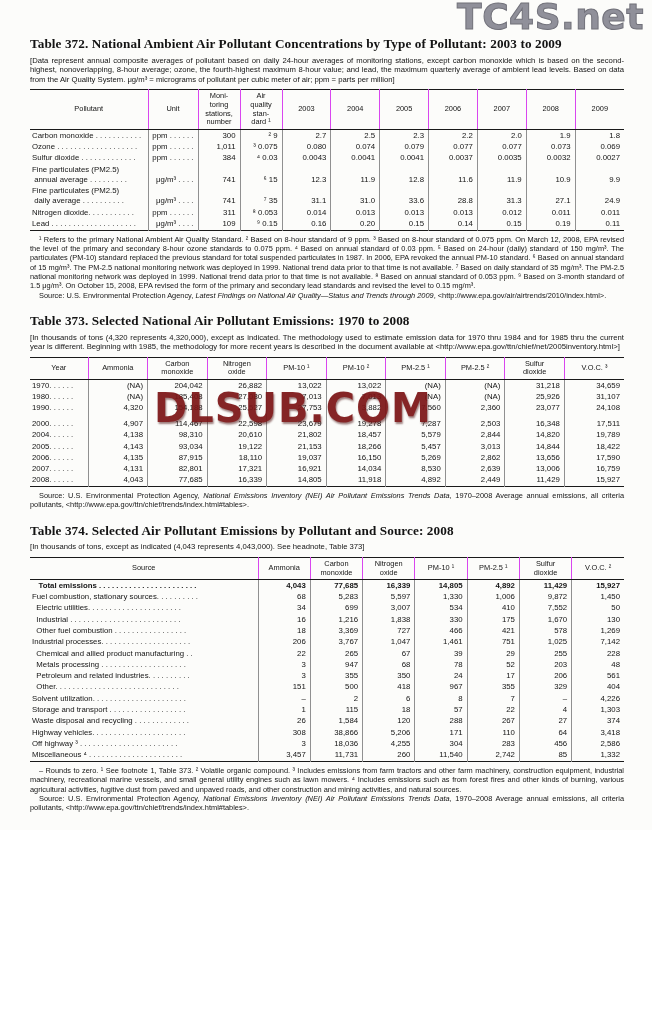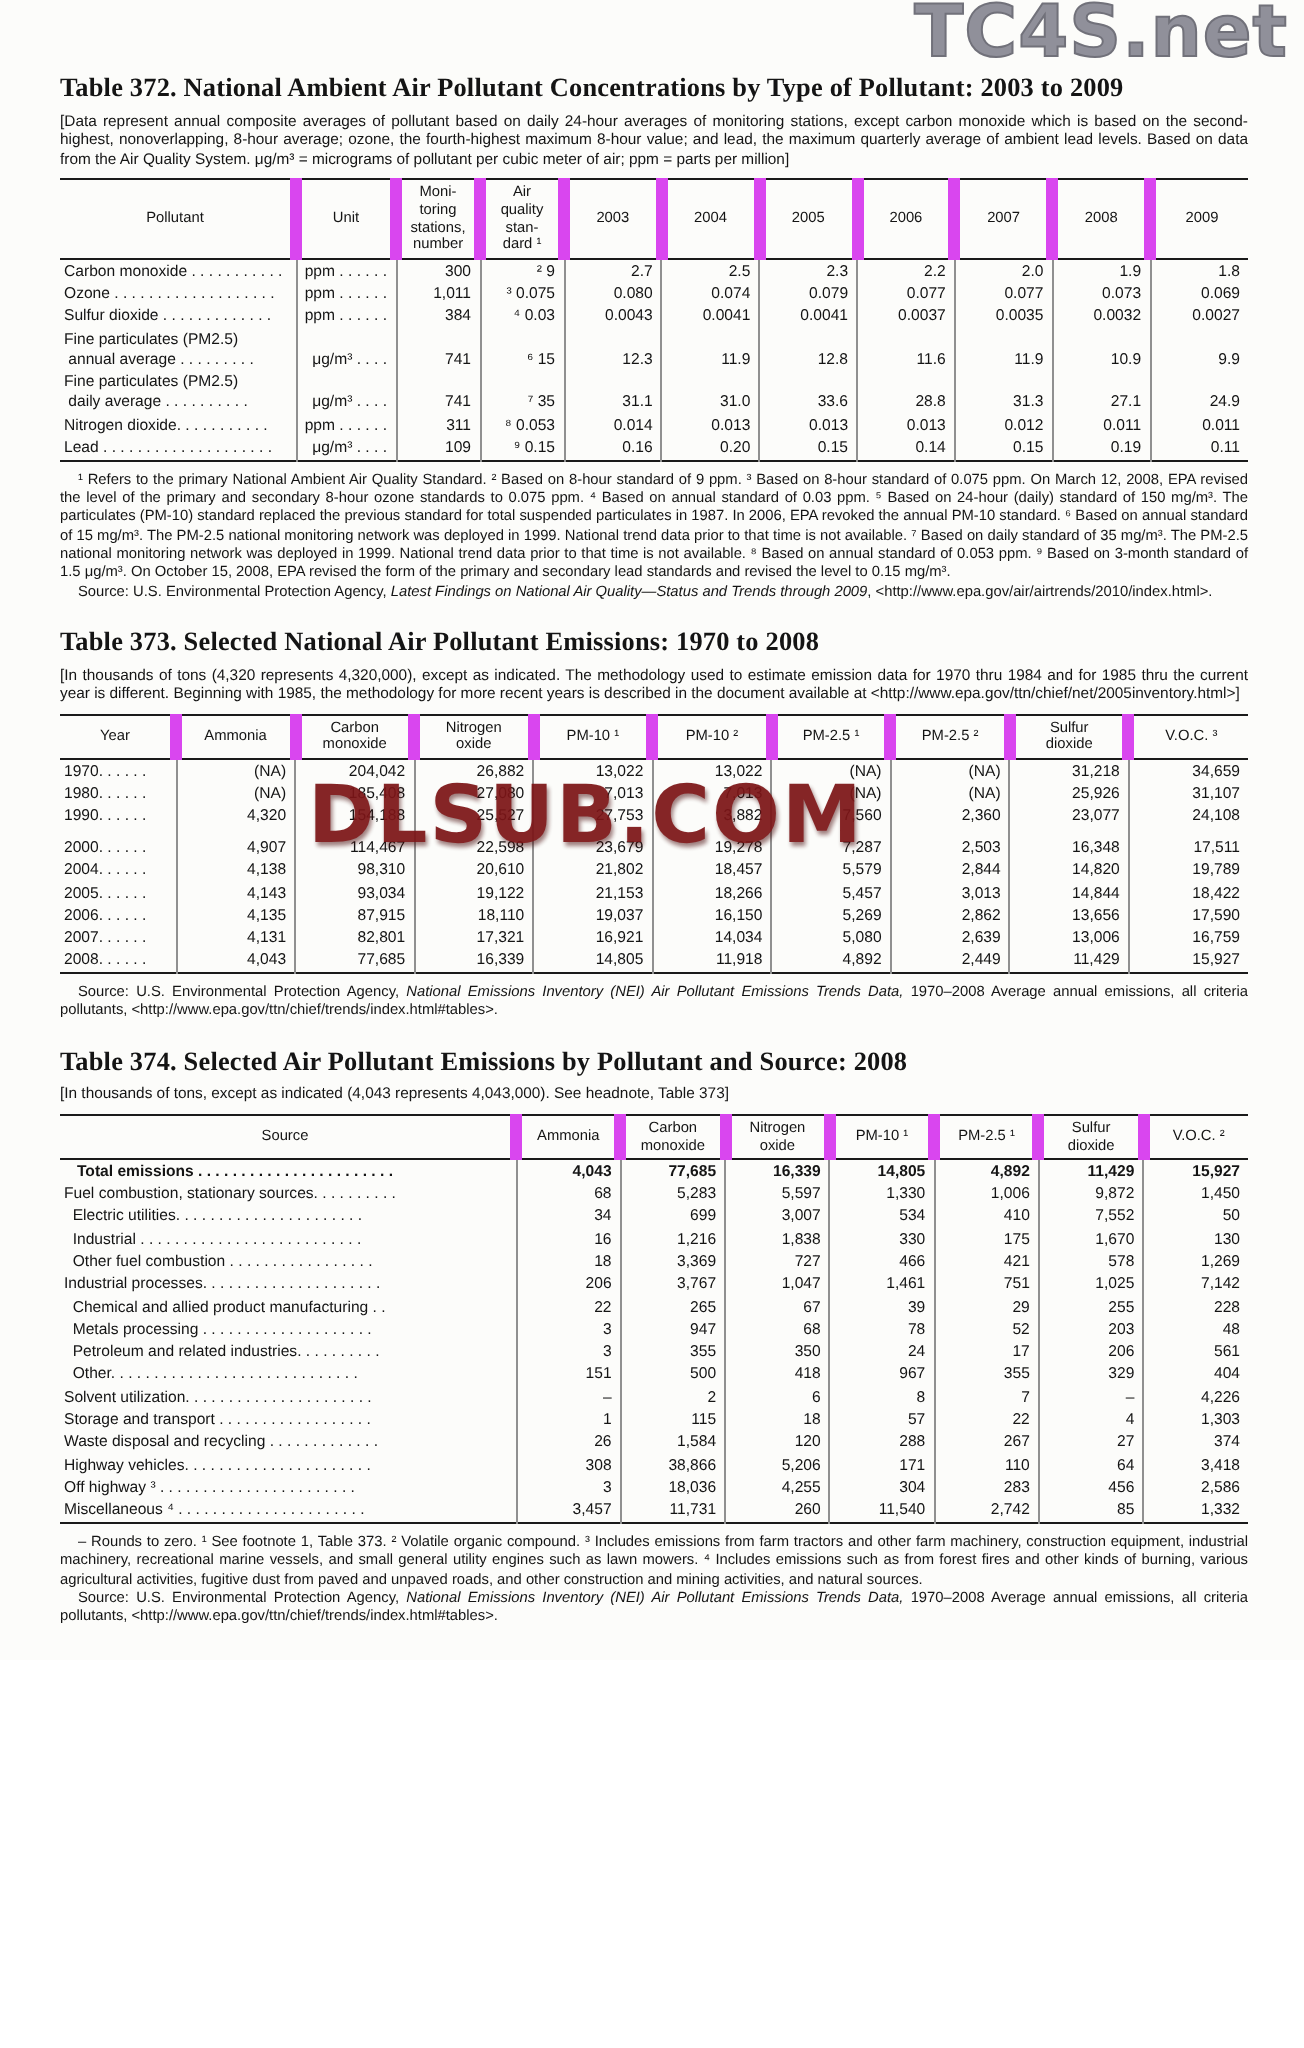--- a/index.html
+++ b/index.html
@@ -7,21 +7,21 @@
   .page{position:relative;width:652px;height:830px;background:#fcfcfa;overflow:hidden;
         color:#141414;font-family:"Liberation Sans",sans-serif}
   .content{position:absolute;left:30px;top:36px;width:594px}
   .sect{margin-bottom:13px}
   .tbl-title{font-family:"Liberation Serif",serif;font-weight:700;font-size:13.2px;line-height:1.18;
              margin-bottom:4px;letter-spacing:.1px}
   .headnote{font-size:7.7px;line-height:1.24;text-align:justify;margin-bottom:5px}
   table{width:100%;border-collapse:collapse;table-layout:fixed;
         border-top:1.4px solid #1a1a1a;border-bottom:1.4px solid #1a1a1a;margin-bottom:4px}
   th{font-weight:400;font-size:7.4px;line-height:1.18;text-align:center;vertical-align:middle;
-     white-space:pre-line;padding:2px 1px;border-bottom:1px solid #1a1a1a;border-left:6px solid #d946ef}
+     white-space:pre-line;padding:2px 1px;border-bottom:1px solid #1a1a1a;border-left:1px solid #d946ef}
   td{font-size:7.8px;line-height:1.32;padding:.5px 4px .5px 2px;text-align:right;vertical-align:bottom;
      border-left:1px solid #909090;overflow:hidden}
   th:first-child,td:first-child{border-left:none}
   td:first-child{text-align:left;white-space:pre}
   .t372 col.c0{width:118px}.t372 col.c1{width:50px}.t372 col.c2{width:42px}.t372 col.c3{width:42px}
   .t372 td:nth-child(2){text-align:right;white-space:pre}
   .t373 col.c0{width:58px}
   .t373 tbody tr:nth-child(3) td{padding-bottom:5px}
   .t374 col.c0{width:228px}
   .t374 tbody tr:first-child{font-weight:700}
@@ -310,21 +310,21 @@
                 <td>13,656</td>
                 <td>17,590</td>
               </tr>
               <tr>
                 <td>2007. . . . . .</td>
                 <td>4,131</td>
                 <td>82,801</td>
                 <td>17,321</td>
                 <td>16,921</td>
                 <td>14,034</td>
-                <td>5,080</td>
+                <td>8,530</td>
                 <td>2,639</td>
                 <td>13,006</td>
                 <td>16,759</td>
               </tr>
               <tr>
                 <td>2008. . . . . .</td>
                 <td>4,043</td>
                 <td>77,685</td>
                 <td>16,339</td>
                 <td>14,805</td>

